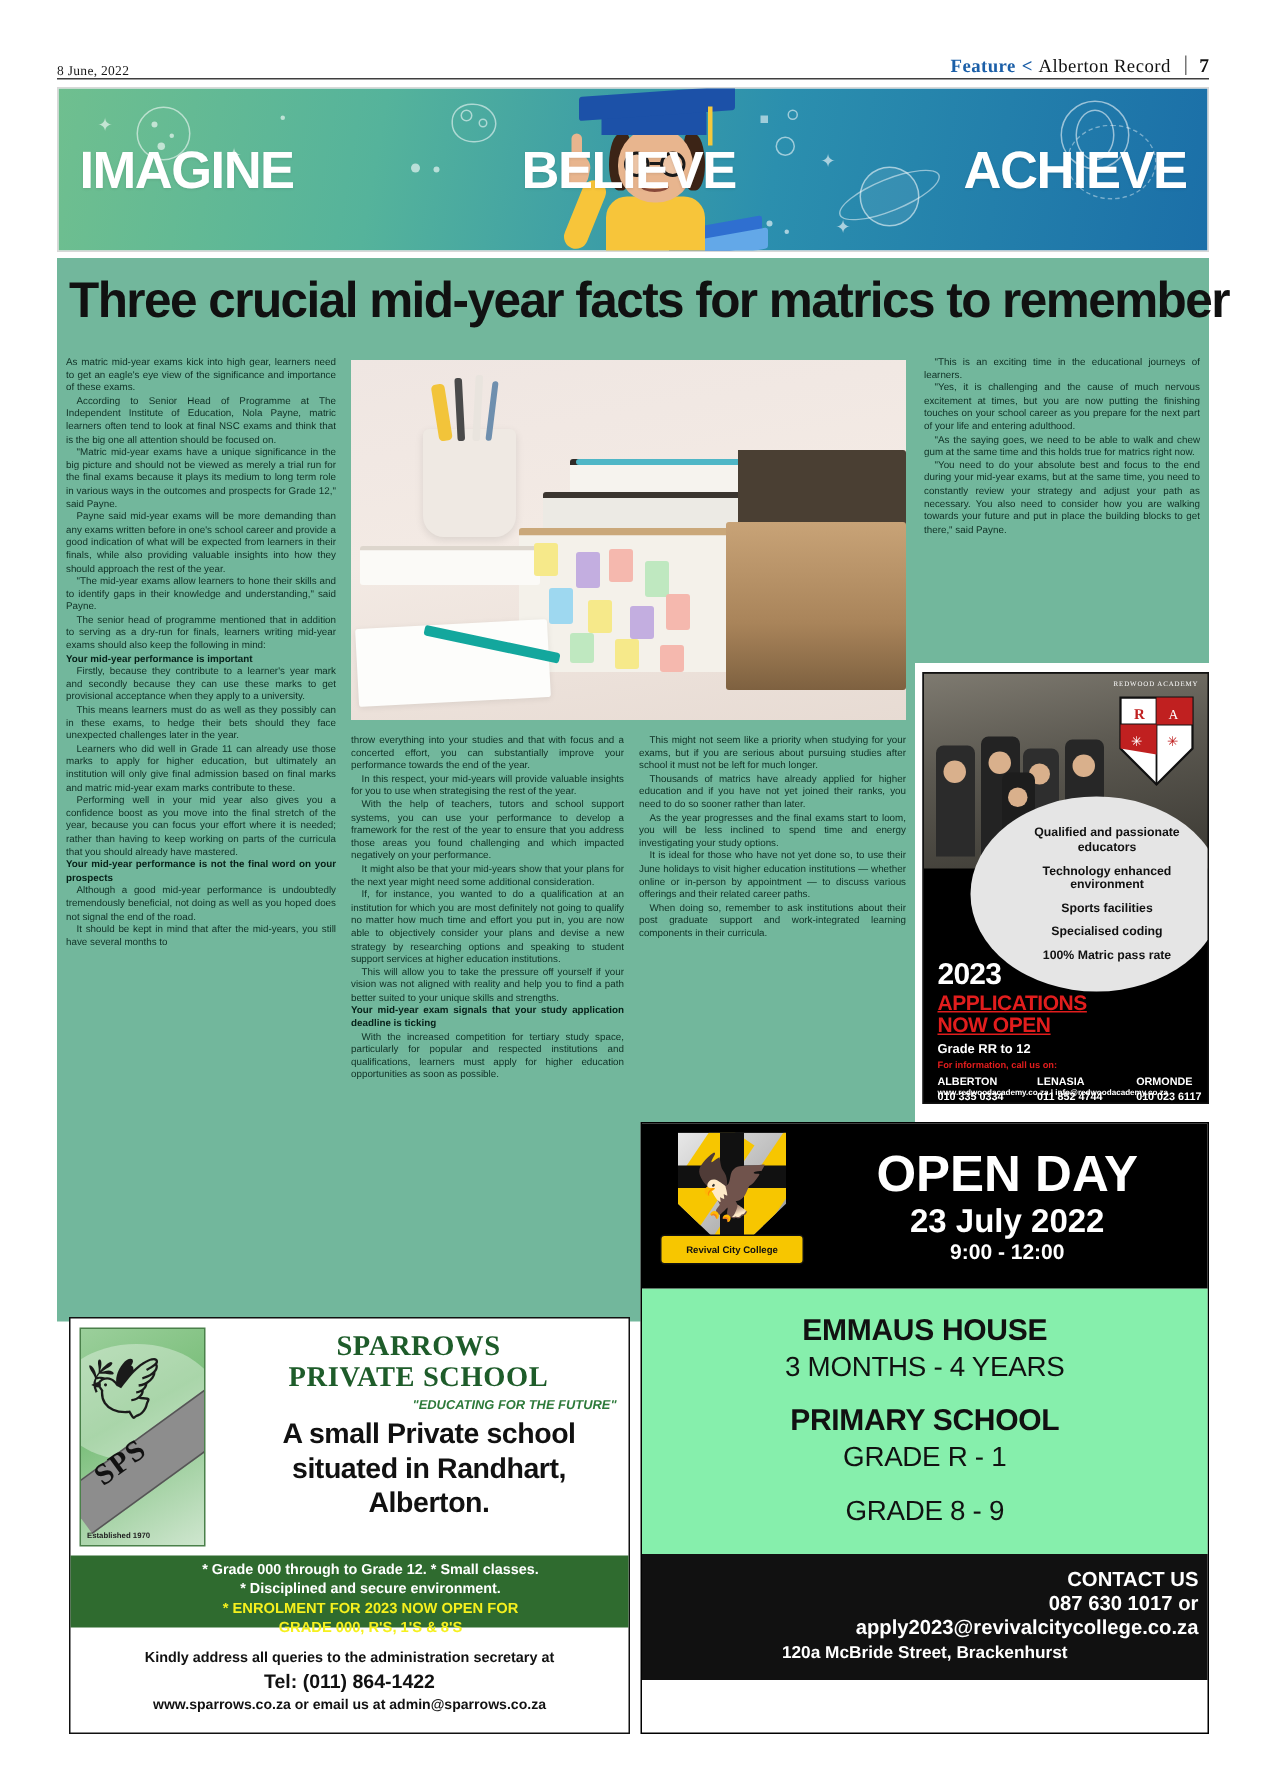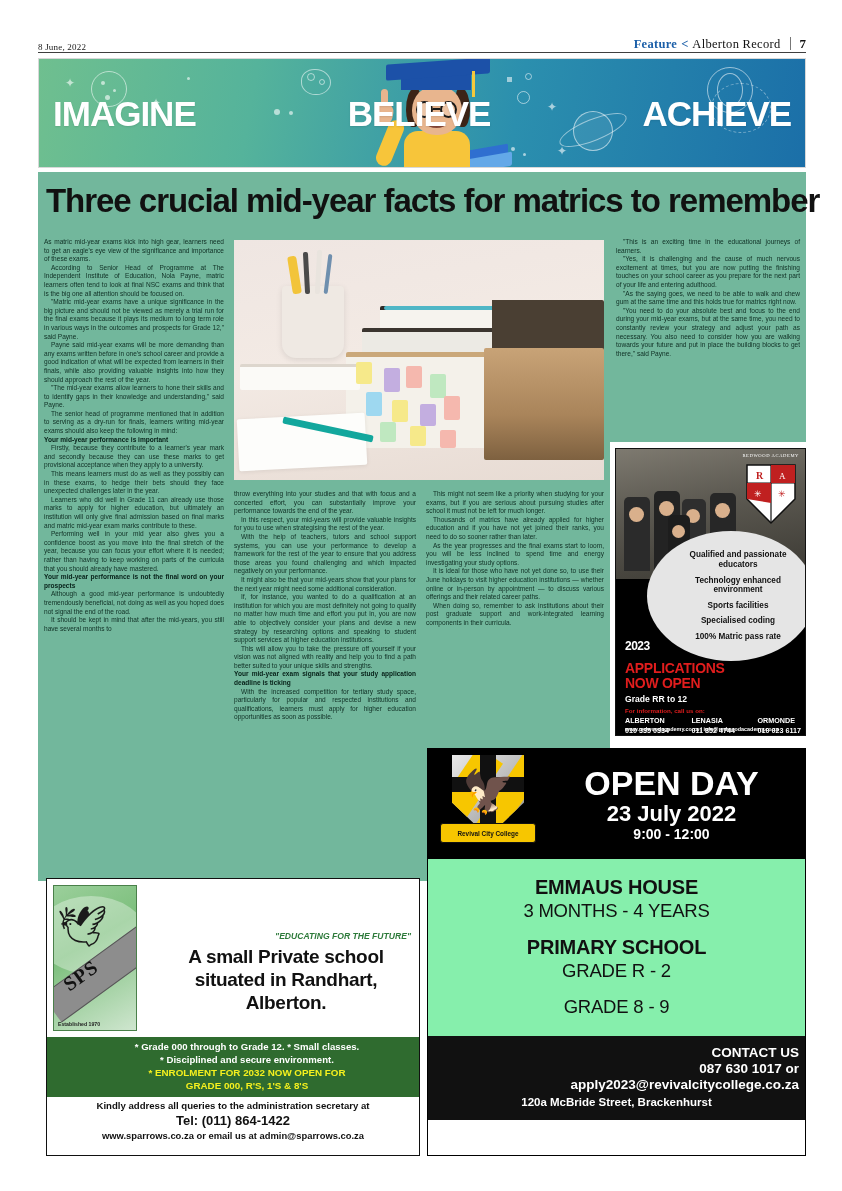--- a/index.html
+++ b/index.html
@@ -117,22 +117,22 @@
   }
   .rw-crest-name { position:absolute; right:6px; top:4px; font-size:4.6px; color:#fff;
     letter-spacing:.6px; font-family:"Liberation Serif", serif; z-index:6; }
   .rw-bubble {
     position:absolute; right:-10px; top:82px; width:168px; height:130px;
     background:#e5e5e5; border-radius:50%; z-index:5;
     display:flex; flex-direction:column; align-items:center; justify-content:center; gap:6px;
     padding:10px 16px 10px 30px;
   }
   .rw-bubble div { font-size:8.2px; font-weight:bold; color:#111; text-align:center; line-height:9.6px; }
-  .rw-year { position:absolute; left:9px; top:190px; font-size:12px; font-weight:bold; color:#fff; z-index:7; letter-spacing:-.5px;}
-  .rw-apps { position:absolute; left:9px; top:212px; font-size:14px; font-weight:bold; color:#e11d1d; line-height:14.5px; z-index:7; letter-spacing:-.3px;}
+  .rw-year { position:absolute; left:9px; top:190px; font-size:20px; font-weight:bold; color:#fff; z-index:7; letter-spacing:-.5px;}
+  .rw-apps { position:absolute; left:9px; top:212px; font-size:14px; font-weight:bold; color:#e11d1d; line-height:14.5px; z-index:7; letter-spacing:-.3px;text-decoration:underline;}
   .rw-grade{ position:absolute; left:9px; top:245px; font-size:8.6px; font-weight:bold; color:#fff; z-index:7;}
   .rw-info { position:absolute; left:9px; top:258px; font-size:6.2px; font-weight:bold; color:#e11d1d; z-index:7;}
   .rw-branches { position:absolute; left:9px; top:267px; width:176px; display:flex; justify-content:space-between; z-index:7;}
   .rw-branch div:first-child { font-size:7.2px; font-weight:bold; color:#fff; }
   .rw-branch div:last-child  { font-size:7.2px; font-weight:bold; color:#fff; margin-top:1px; }
   .rw-web { position:absolute; left:9px; bottom:3px; font-size:5.4px; color:#fff; font-weight:bold; z-index:7; }
 
   
   .revival { position:absolute; left:427px; top:748px; width:379px; height:408px; background:#fff; border:1px solid #000;}
   .rv-top { position:relative; height:110px; background:#000; display:flex; align-items:center; }
@@ -173,21 +173,21 @@
   .sp-sps { position:absolute; left:8px; top:78px; font-family:"Liberation Serif", serif; font-size:20px; font-weight:bold; color:#111; transform:rotate(-36deg); letter-spacing:1px;}
   .sp-est { position:absolute; left:4px; bottom:3px; font-size:5.2px; font-weight:bold; color:#222;}
   .sp-name { position:absolute; left:96px; top:8px; width:272px; text-align:center;
     font-family:"Liberation Serif", serif; font-weight:bold; font-size:19px; color:#1e5c2a; line-height:21px; letter-spacing:.4px;}
   .sp-tag { position:absolute; right:8px; top:52px; font-family:"Liberation Sans", sans-serif;
     font-style:italic; font-weight:bold; font-size:8.6px; color:#2d7a3a;}
   .sp-main { position:absolute; left:112px; top:66px; width:254px; text-align:center;
     font-size:19px; font-weight:bold; color:#111; line-height:23px; letter-spacing:-.3px;}
   .sp-sub { position:absolute; left:104px; top:138px; width:266px; text-align:center;
     font-family:"Liberation Serif", serif; font-weight:bold; font-size:9px; color:#111; line-height:11px;}
-  .sp-green { position:absolute; left:0; top:158px; width:100%; height:60px; background:#2f6b2f; text-align:center; padding-top:4px;padding-left:28px;}
+  .sp-green { position:absolute; left:0; top:158px; width:100%; height:48px; background:#2f6b2f; text-align:center; padding-top:4px;padding-left:28px;}
   .sp-green .w { color:#fff; font-size:9.6px; font-weight:bold; line-height:12.5px;}
   .sp-green .y { color:#f5f01e; font-size:9.8px; font-weight:bold; line-height:13px;}
   .sp-foot { position:absolute; left:0; top:220px; width:100%; text-align:center;}
   .sp-foot .f1 { font-size:9.6px; font-weight:bold; color:#111; line-height:13px;}
   .sp-foot .f2 { font-size:13px; font-weight:bold; color:#111; line-height:17px;}
   .sp-foot .f3 { font-size:9.4px; font-weight:bold; color:#111; line-height:13px;}
 </style>
 </head>
 <body>
 
@@ -411,48 +411,52 @@
         <div class="rv-openday">OPEN DAY</div>
         <div class="rv-date">23 July 2022</div>
         <div class="rv-time">9:00 - 12:00</div>
       </div>
     </div>
     <div class="rv-yellow">
       <div class="big">EMMAUS HOUSE</div>
       <div class="sub">3 MONTHS - 4 YEARS</div>
       <div class="gap"></div>
       <div class="big">PRIMARY SCHOOL</div>
-      <div class="sub">GRADE R - 2</div>
+      <div class="sub">GRADE R - 1</div>
       <div class="gap"></div>
       <div class="sub">GRADE 8 - 9</div>
     </div>
     <div class="rv-black">
       <div class="c1">CONTACT US</div>
       <div class="c1">087 630 1017 or</div>
       <div class="c1">apply2023@revivalcitycollege.co.za</div>
       <div class="c2">120a McBride Street, Brackenhurst</div>
     </div>
   </div>
 
   <div class="sparrows">
     <div class="sp-top">
       <div class="sp-logo">
         <div class="sp-swoosh"></div>
         <div class="sp-bird">🕊</div>
         <div class="sp-band"></div>
         <div class="sp-sps">SPS</div>
         <div class="sp-est">Established 1970</div>
       </div>
+      <div class="sp-name">
+        <span>SPARROWS</span><br>
+        <span>PRIVATE SCHOOL</span>
+      </div>
       <div class="sp-tag">"EDUCATING FOR THE FUTURE"</div>
       <div class="sp-main">A small Private school situated in Randhart, Alberton.</div>
     </div>
     <div class="sp-green">
       <div class="w">* Grade 000 through to Grade 12. * Small classes.</div>
       <div class="w">* Disciplined and secure environment.</div>
-      <div class="y">* ENROLMENT FOR 2032 NOW OPEN FOR</div>
+      <div class="y">* ENROLMENT FOR 2023 NOW OPEN FOR</div>
       <div class="y">GRADE 000, R'S, 1'S &amp; 8'S</div>
     </div>
     <div class="sp-foot">
       <div class="f1">Kindly address all queries to the administration secretary at</div>
       <div class="f2">Tel: (011) 864-1422</div>
       <div class="f3">www.sparrows.co.za or email us at  admin@sparrows.co.za</div>
     </div>
   </div>
 
 </div>

